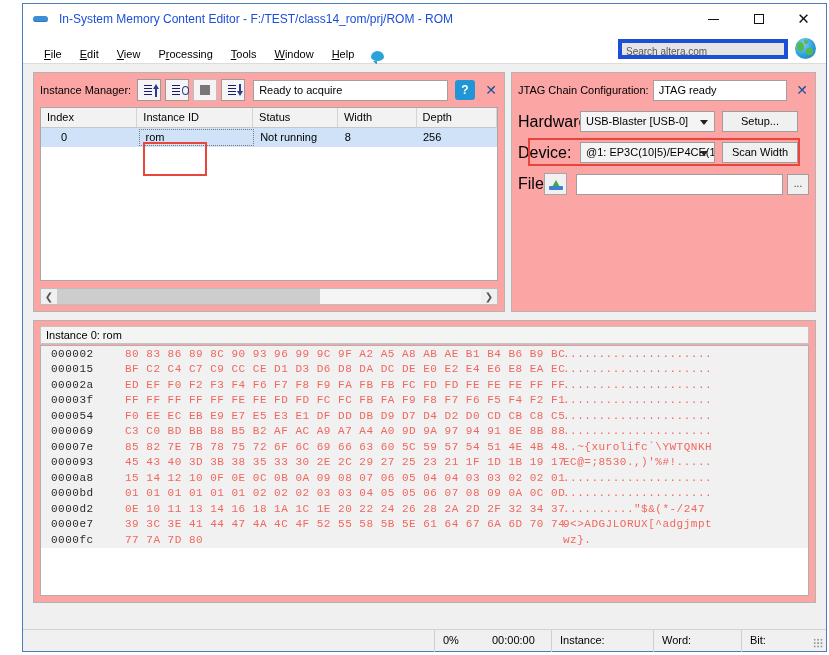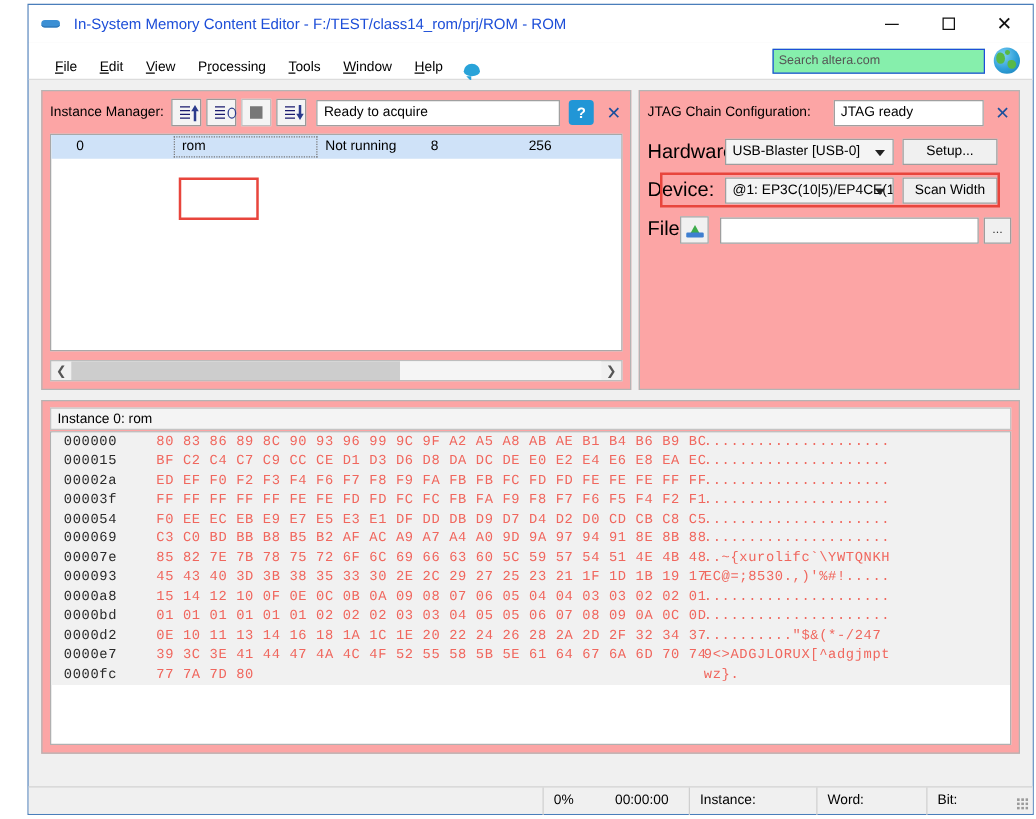--- a/index.html
+++ b/index.html
@@ -56,21 +56,21 @@
   .bubble-icon .b {
     width: 13px; height: 10px; background: #29a3d9; border-radius: 50% 50% 50% 50%/60% 60% 40% 40%;
   }
   .bubble-icon .tail {
     position: absolute; left: 2px; bottom: -2px; width: 0; height: 0;
     border-left: 4px solid transparent; border-right: 0 solid transparent;
     border-top: 4px solid #29a3d9;
   }
   .searchbox {
     position: absolute; right: 38px; top: 5px; width: 170px; height: 20px;
-    border: 1px solid #1d4ed8; background: #86efac; font-size: 10px; color: #555;
+    border: 4px solid #1d4ed8; background: #e5e5e5; font-size: 10px; color: #555;
     padding: 0 4px; line-height: 18px;
   }
   .globe {
     position: absolute; right: 10px; top: 4px; width: 21px; height: 21px;
     border-radius: 50%; background: radial-gradient(circle at 35% 30%, #7ed0f5 0%, #2e9fd8 55%, #1d7fb5 100%);
     overflow: hidden;
   }
   .globe .land {
     position: absolute; background: #58b947; border-radius: 45% 55% 50% 50%;
   }
@@ -138,21 +138,21 @@
 
   
   .hscroll { position: absolute; left: 0; right: 0; bottom: 0; height: 17px;
              background: #f0f0f0; border: 1px solid #bdbdbd; display: flex; align-items: center; }
   .hs-arrow { width: 16px; text-align: center; font-size: 10px; color: #555; }
   .hs-track { flex: 1; height: 15px; background: #f5f5f5; position: relative; }
   .hs-thumb { position: absolute; left: 0; top: 0; height: 15px; width: 62%; background: #cdcdcd; }
 
   
   .jt-head { display: flex; align-items: center; height: 22px; }
-  .jt-title { font-size: 11px; margin-right: 18px; white-space: nowrap; }
+  .jt-title { font-size: 11px; margin-right: 4px; white-space: nowrap; }
   .jt-ready { flex: 1; height: 21px; background: #fff; border: 1px solid #a0a0a0;
               font-size: 11px; line-height: 19px; padding-left: 5px; margin-right: 8px; }
   .fr { display: flex; align-items: center; margin-top: 10px; }
   .fr-label { width: 62px; font-size: 16px; }
   .combo { height: 21px; background: #f4f4f4; border: 1px solid #9e9e9e;
            font-size: 11px; line-height: 19px; padding-left: 5px; position: relative;
            color: #000; overflow: hidden; white-space: nowrap; }
   .combo .carat { position: absolute; right: 6px; top: 8px; width: 0; height: 0;
                   border-left: 4px solid transparent; border-right: 4px solid transparent;
                   border-top: 5px solid #222; }
@@ -280,20 +280,27 @@
                 <span class="arrow-stem" style="right:-2.3px;top:0px;height:8px"></span>
               </div>
             </div>
 
             <div class="status-field">Ready to acquire</div>
             <div class="help-btn">?</div>
             <div class="x-btn">✕</div>
           </div>
 
           <div class="tbl">
+            <div class="tbl-head">
+              <div class="th c0">Index</div>
+              <div class="th c1">Instance ID</div>
+              <div class="th c2">Status</div>
+              <div class="th c3">Width</div>
+              <div class="th c4">Depth</div>
+            </div>
             <div class="tr">
               <div class="td c0" style="padding-left:20px">0</div>
               <div class="td c1 cell-id">rom</div>
               <div class="td c2">Not running</div>
               <div class="td c3">8</div>
               <div class="td c4">256</div>
             </div>
           </div>
 
           <div class="hscroll">
@@ -344,21 +351,21 @@
         </div>
       </div>
 
       <div class="redbox" id="redbox-toolbar"></div>
       <div class="redbox" id="redbox-jtag"></div>
 
       <div class="panel" id="hex-panel">
         <div class="hex-title">Instance 0: rom</div>
         <div class="hex-body">
           <div class="hex-rows" id="hex-rows">
-              <div class="hex-line"><span class="hex-addr">000000</span><span class="hex-bytes">80 83 86 89 8C 90 93 96 99 9C 9F A2 A5 A8 AB AE B1 B4 B6 B9 BC</span><span class="hex-ascii">.....................</span></div>
+              <div class="hex-line"><span class="hex-addr">000002</span><span class="hex-bytes">80 83 86 89 8C 90 93 96 99 9C 9F A2 A5 A8 AB AE B1 B4 B6 B9 BC</span><span class="hex-ascii">.....................</span></div>
               <div class="hex-line"><span class="hex-addr">000015</span><span class="hex-bytes">BF C2 C4 C7 C9 CC CE D1 D3 D6 D8 DA DC DE E0 E2 E4 E6 E8 EA EC</span><span class="hex-ascii">.....................</span></div>
               <div class="hex-line"><span class="hex-addr">00002a</span><span class="hex-bytes">ED EF F0 F2 F3 F4 F6 F7 F8 F9 FA FB FB FC FD FD FE FE FE FF FF</span><span class="hex-ascii">.....................</span></div>
               <div class="hex-line"><span class="hex-addr">00003f</span><span class="hex-bytes">FF FF FF FF FF FE FE FD FD FC FC FB FA F9 F8 F7 F6 F5 F4 F2 F1</span><span class="hex-ascii">.....................</span></div>
               <div class="hex-line"><span class="hex-addr">000054</span><span class="hex-bytes">F0 EE EC EB E9 E7 E5 E3 E1 DF DD DB D9 D7 D4 D2 D0 CD CB C8 C5</span><span class="hex-ascii">.....................</span></div>
               <div class="hex-line"><span class="hex-addr">000069</span><span class="hex-bytes">C3 C0 BD BB B8 B5 B2 AF AC A9 A7 A4 A0 9D 9A 97 94 91 8E 8B 88</span><span class="hex-ascii">.....................</span></div>
               <div class="hex-line"><span class="hex-addr">00007e</span><span class="hex-bytes">85 82 7E 7B 78 75 72 6F 6C 69 66 63 60 5C 59 57 54 51 4E 4B 48</span><span class="hex-ascii">..~{xurolifc`\YWTQNKH</span></div>
               <div class="hex-line"><span class="hex-addr">000093</span><span class="hex-bytes">45 43 40 3D 3B 38 35 33 30 2E 2C 29 27 25 23 21 1F 1D 1B 19 17</span><span class="hex-ascii">EC@=;8530.,)'%#!.....</span></div>
               <div class="hex-line"><span class="hex-addr">0000a8</span><span class="hex-bytes">15 14 12 10 0F 0E 0C 0B 0A 09 08 07 06 05 04 04 03 03 02 02 01</span><span class="hex-ascii">.....................</span></div>
               <div class="hex-line"><span class="hex-addr">0000bd</span><span class="hex-bytes">01 01 01 01 01 01 02 02 02 03 03 04 05 05 06 07 08 09 0A 0C 0D</span><span class="hex-ascii">.....................</span></div>
               <div class="hex-line"><span class="hex-addr">0000d2</span><span class="hex-bytes">0E 10 11 13 14 16 18 1A 1C 1E 20 22 24 26 28 2A 2D 2F 32 34 37</span><span class="hex-ascii">.........."$&amp;(*-/247</span></div>

